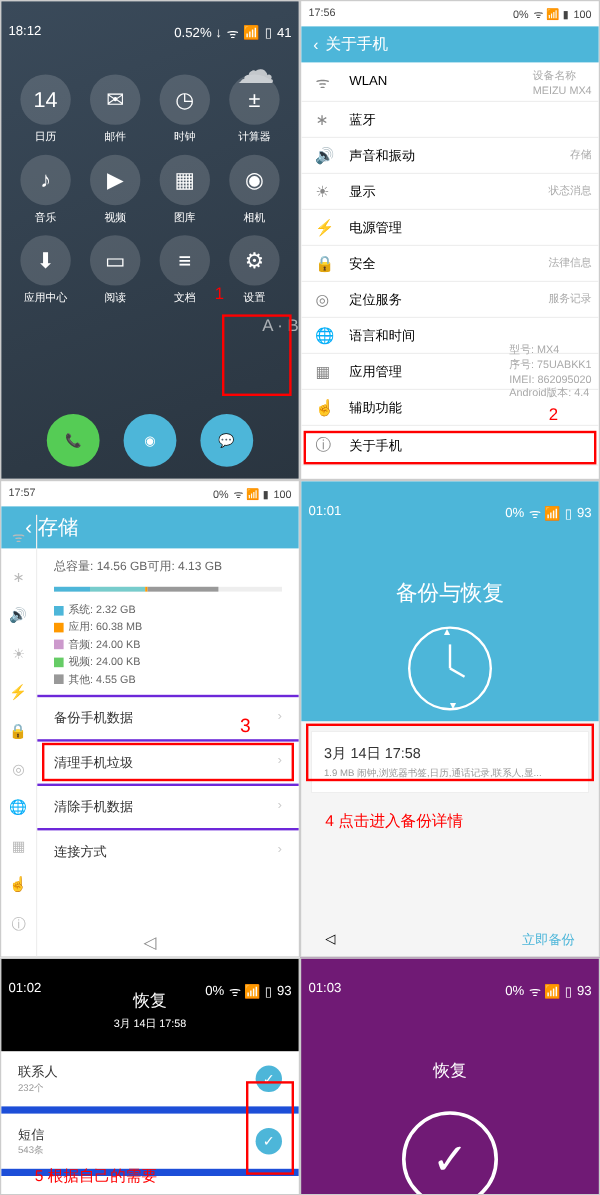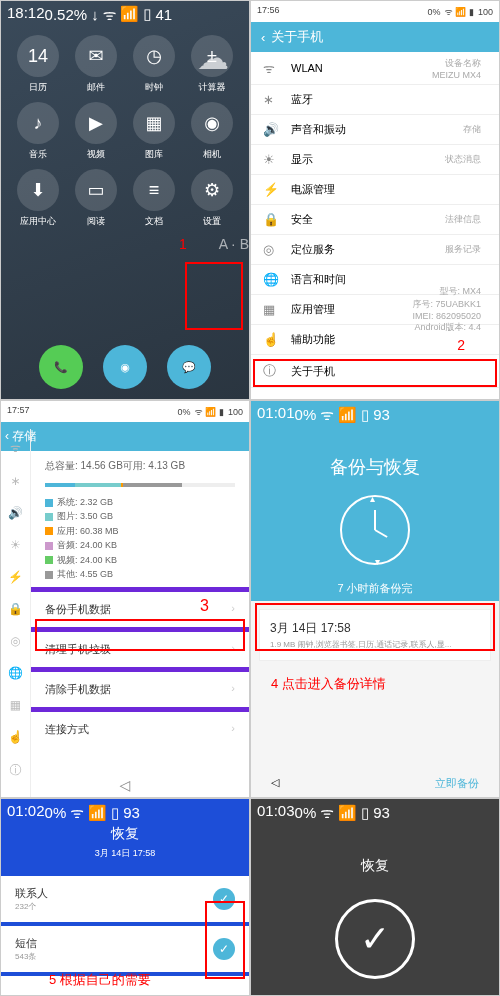--- a/index.html
+++ b/index.html
@@ -2,56 +2,56 @@
 <html><head>
 <meta charset="utf-8">
 <style>
 *{margin:0;padding:0;box-sizing:border-box;font-family:Arial,"Microsoft YaHei",sans-serif}
 body{width:500px;height:996px;background:#fff;font-size:11px;overflow:hidden}
 .grid{display:grid;grid-template-columns:250px 250px;grid-template-rows:400px 398px 198px}
 .panel{position:relative;border:1px solid #ccc;overflow:hidden}
 
 
 .p1{background:linear-gradient(160deg,#3a4a5a 0%,#2a3540 100%);color:#fff}
-.sbar{display:flex;justify-content:flex-start;padding:3px 6px;font-size:15px}
+.sbar{display:flex;justify-content:space-between;padding:19px 6px;font-size:11px}
 .sbar-r{display:flex;gap:4px;align-items:center}
 .weather{display:flex;align-items:flex-start;padding:10px 16px;gap:6px}
 .temp{font-size:36px;font-weight:200}
 .wsub{font-size:10px;line-height:1.3;margin-top:6px}
 .cloud{position:absolute;right:20px;top:38px;font-size:32px;opacity:.7}
 .igrid{display:grid;grid-template-columns:repeat(4,1fr);gap:8px;padding:8px 12px}
 .icell{display:flex;flex-direction:column;align-items:center;gap:4px}
 .icir{width:42px;height:42px;border-radius:50%;background:rgba(255,255,255,.15);display:flex;align-items:center;justify-content:center;font-size:18px;color:#fff}
 .ilbl{font-size:9px;color:#fff}
 .redbox1{position:absolute;border:2px solid red;left:184px;top:261px;width:58px;height:68px}
 .red1{position:absolute;color:red;font-size:14px;left:178px;top:235px}
 .dock{position:absolute;bottom:10px;width:100%;display:flex;justify-content:center;gap:20px}
 .dcir{width:44px;height:44px;border-radius:50%;display:flex;align-items:center;justify-content:center}
 
 
 .p2{background:#fff}
 .sbar2{display:flex;justify-content:space-between;padding:4px 6px;font-size:9px;color:#444}
 .thdr{background:#4db6d9;color:#fff;padding:6px 10px;font-size:13px;display:flex;align-items:center;gap:6px}
 .srow{display:flex;align-items:center;padding:7px 12px;border-bottom:1px solid #eee;font-size:11px;gap:10px;position:relative}
 .srow .ic{width:18px;color:#888;font-size:13px}
-.sright{position:absolute;right:18px;font-size:9px;color:#aaa;text-align:right}
+.sright{position:absolute;right:6px;font-size:9px;color:#aaa;}
 .redbox2{position:absolute;border:2px solid red;left:2px;top:358px;width:244px;height:28px}
 .red2{position:absolute;color:red;font-size:14px;right:34px;top:336px}
 
 
 .p3{background:#fff}
 .side{position:absolute;left:0;top:28px;width:30px;bottom:0;border-right:1px solid #eee;display:flex;flex-direction:column;align-items:center;padding-top:10px;gap:18px;color:#bbb;font-size:12px}
 .main3{margin-left:30px}
-.thdr3{background:#4db6d9;color:#fff;padding:6px 4px;font-size:12px}
+.thdr3{background:#4db6d9;color:#fff;padding:6px 20px;font-size:17px}
 .stinfo{display:flex;justify-content:flex-start;padding:8px 14px;font-size:10px;color:#666}
 .bar{height:4px;margin:2px 14px;background:#eee;display:flex}
 .bar>div{height:100%}
 .leg{padding:6px 14px;font-size:9px;color:#666;line-height:1.6}
 .leg span{display:inline-block;width:8px;height:8px;margin-right:4px;vertical-align:middle}
-.mrow{padding:10px 14px;border-top:5px solid #6d28d9;font-size:11px;color:#333;display:flex;justify-content:space-between}
+.mrow{padding:10px 14px;border-top:2px solid #6d28d9;font-size:11px;color:#333;display:flex;justify-content:space-between}
 .mrow .chev{color:#ccc}
 .redbox3{position:absolute;border:2px solid red;left:34px;top:218px;width:210px;height:32px}
 .red3{position:absolute;color:red;font-size:16px;right:40px;top:196px}
 .navtri{text-align:center;color:#888;padding:4px;font-size:14px}
 
 
 .p4{background:#f5f5f5}
 .blue4{background:#4db6d9;color:#fff;height:200px;position:relative;text-align:center}
 .b4title{padding-top:28px;font-size:18px}
 .b4clock{margin:16px auto;width:70px;height:70px;border:2px solid #fff;border-radius:50%;position:relative}
@@ -62,32 +62,32 @@
 .b4card{background:#fff;margin:8px;padding:10px;border:1px solid #eee}
 .b4date{font-size:12px;color:#333}
 .b4det{font-size:8px;color:#999;margin-top:2px}
 .red4{color:red;font-size:13px;padding:6px 20px}
 .redbox4{position:absolute;border:2px solid red;left:4px;top:202px;width:240px;height:48px}
 .b4foot{position:absolute;bottom:6px;width:100%;display:flex;justify-content:space-between;padding:0 20px;font-size:11px}
 .b4foot .bk{color:#4db6d9}
 
 
 .p5{background:#fff}
-.blue5{background:#1d4ed8;color:#fff;text-align:center;padding:26px 0 16px}
+.blue5{background:#000000;color:#fff;text-align:center;padding:26px 0 16px}
 .b5t{font-size:14px}
 .b5s{font-size:9px;margin-top:4px}
-.crow{display:flex;justify-content:space-between;align-items:center;padding:10px 14px;border-bottom:4px solid #1d4ed8}
+.crow{display:flex;justify-content:space-between;align-items:center;padding:10px 14px;border-bottom:6px solid #1d4ed8}
 .crow .l1{font-size:11px;color:#333}
 .crow .l2{font-size:8px;color:#999}
 .chk{width:22px;height:22px;border-radius:50%;background:#4db6d9;color:#fff;display:flex;align-items:center;justify-content:center;font-size:12px}
 .redbox5a{position:absolute;border:2px solid red;right:4px;top:102px;width:40px;height:78px}
-.red5{position:absolute;color:red;font-size:13px;left:48px;bottom:6px}
-
-
-.p6{background:#404040;color:#fff;text-align:center}
+.red5{position:absolute;color:red;font-size:13px;left:28px;bottom:6px}
+
+
+.p6{background:#701a75;color:#fff;text-align:center}
 .b6t{padding-top:32px;font-size:14px}
 .b6cir{margin:24px auto;width:80px;height:80px;border:3px solid #fff;border-radius:50%;display:flex;align-items:center;justify-content:center;font-size:36px}
 </style>
 </head>
 <body>
 
 <div class="grid">
 
   <div class="panel p1">
     <div class="sbar">
@@ -259,21 +259,20 @@
           <span>可用: 4.13 GB</span>
         </div>
       <div class="bar">
           <div style="width:16%;background:#4db6d9"></div>
           <div style="width:24%;background:#7cc"></div>
           <div style="width:1%;background:#f90"></div>
           <div style="width:31%;background:#999"></div>
         </div>
       <div class="leg" id="leg">
           <div><span style="background:#4db6d9"></span>系统: 2.32 GB</div>
-          <div><span style="background:#7cc"></span>图片: 3.50 GB</div>
           <div><span style="background:#f90"></span>应用: 60.38 MB</div>
           <div><span style="background:#c9c"></span>音频: 24.00 KB</div>
           <div><span style="background:#6c6"></span>视频: 24.00 KB</div>
           <div><span style="background:#999"></span>其他: 4.55 GB</div>
         </div>
       <div id="mrows">
           <div class="mrow">
             <span>备份手机数据</span>
             <span class="chev">›</span>
           </div>

